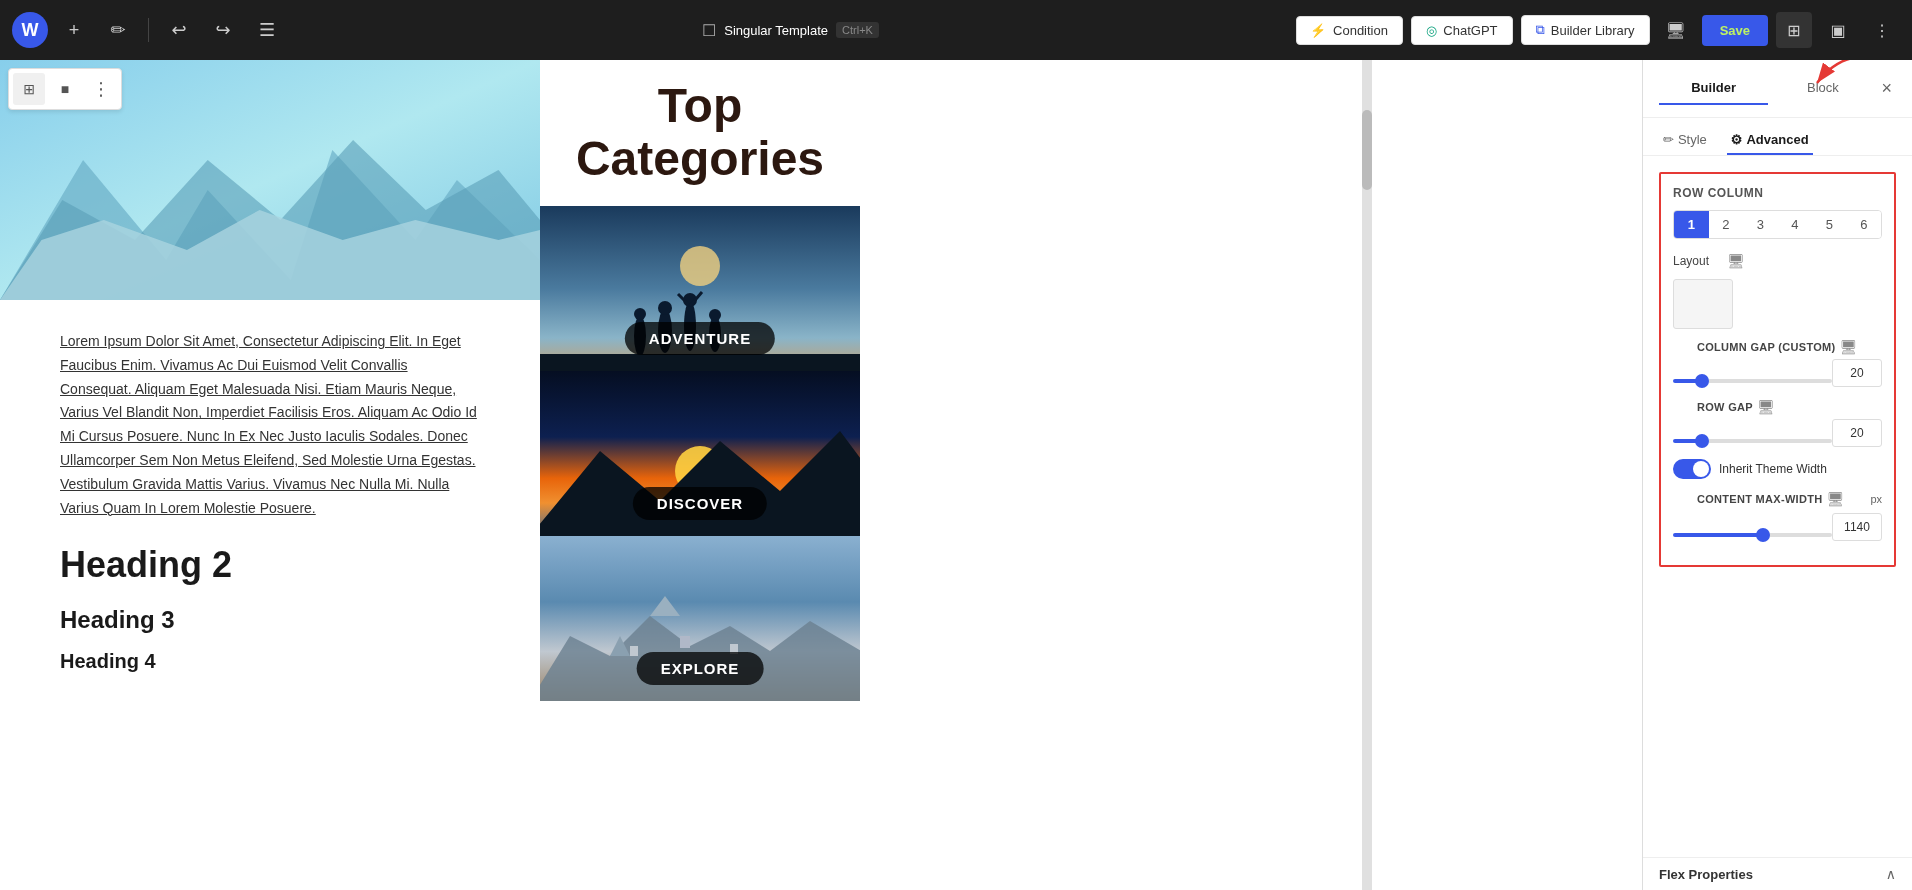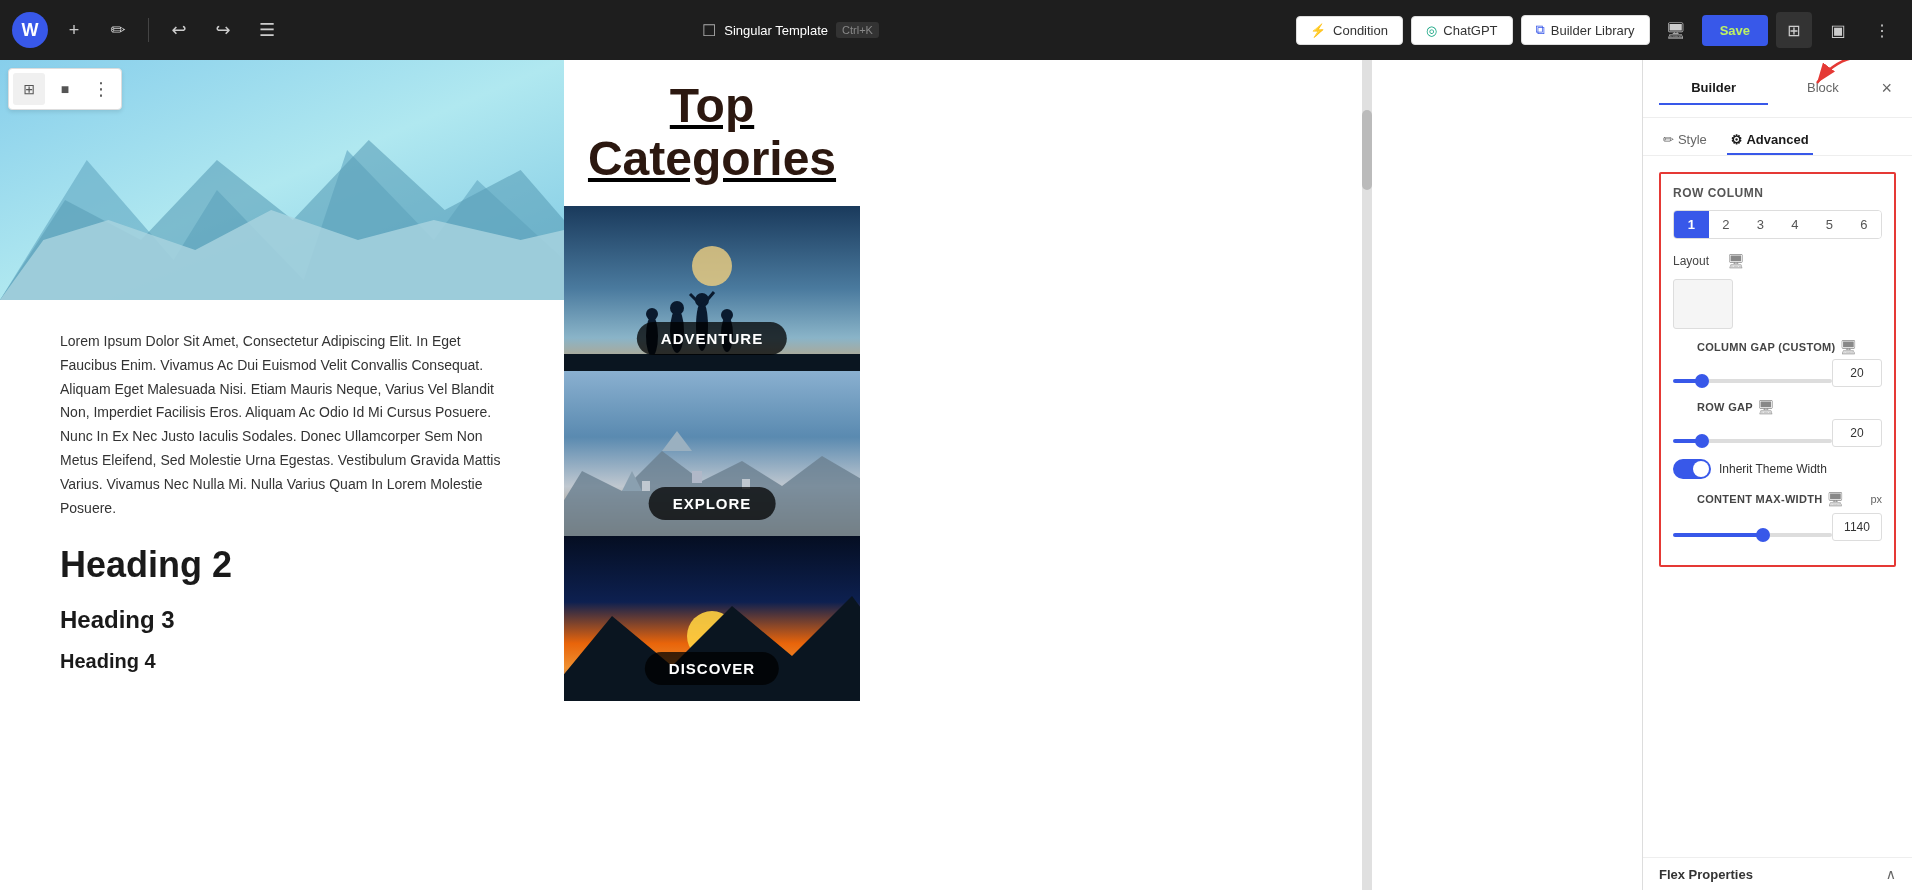--- a/index.html
+++ b/index.html
@@ -156,31 +156,31 @@
 
     
     .content-section {
       padding: 30px 60px;
     }
     .body-text {
       font-size: 14px;
       line-height: 1.7;
       color: #333;
       margin-bottom: 24px;
+      text-decoration: underline;
     }
     .heading-2 { font-size: 36px; font-weight: bold; color: #1a1a1a; margin-bottom: 20px; }
     .heading-3 { font-size: 24px; font-weight: bold; color: #1a1a1a; margin-bottom: 16px; }
     .heading-4 { font-size: 20px; font-weight: bold; color: #1a1a1a; }
 
     
     .categories-column {
-      width: 296px;
+      width: 320px;
       flex-shrink: 0;
       padding: 0;
-      text-decoration: underline;
     }
     .categories-title {
       font-size: 48px;
       font-weight: 900;
       color: #2c1810;
       text-align: center;
       padding: 20px;
       line-height: 1.1;
     }
     .category-card {
@@ -612,64 +612,64 @@
                 <line x1="160" y1="100" x2="148" y2="88" stroke="#0a1a2e" stroke-width="3"></line>
                 <line x1="160" y1="100" x2="172" y2="86" stroke="#0a1a2e" stroke-width="3"></line>
 
                 <rect x="0" y="148" width="340" height="17" fill="#0a1520"></rect>
               </svg>
             </div>
             <div class="category-badge">ADVENTURE</div>
           </div>
 
           <div class="category-card">
-            <div class="cat-explore" style="width:100%;height:100%;position:relative;">
-              <svg width="100%" height="100%" viewBox="0 0 340 165" preserveAspectRatio="xMidYMid slice">
-                <defs>
-                  <linearGradient id="expGrad" x1="0" y1="0" x2="0" y2="1">
-                    <stop offset="0%" stop-color="#8ab0d0"></stop>
-                    <stop offset="40%" stop-color="#5a8ab0"></stop>
-                    <stop offset="70%" stop-color="#c0c8d0"></stop>
-                    <stop offset="100%" stop-color="#9a8060"></stop>
-                  </linearGradient>
-                </defs>
-                <rect width="340" height="165" fill="url(#expGrad)"></rect>
-
-                <polygon points="0,165 40,100 80,120 120,80 160,110 200,90 240,115 280,85 340,120 340,165" fill="#6a8090" opacity="0.8"></polygon>
-                <polygon points="80,120 90,100 100,120" fill="#8aa0b0"></polygon>
-                <polygon points="120,80 135,60 150,80" fill="#9ab0c0"></polygon>
-                <rect x="100" y="110" width="8" height="10" fill="#c0c8d0"></rect>
-                <rect x="150" y="100" width="10" height="12" fill="#b0b8c8"></rect>
-                <rect x="200" y="108" width="8" height="10" fill="#c0c8d0"></rect>
-              </svg>
-            </div>
-            <div class="category-badge">EXPLORE</div>
-          </div>
-
-          <div class="category-card">
             <div class="cat-discover" style="width:100%;height:100%;position:relative;">
               <svg width="100%" height="100%" viewBox="0 0 340 165" preserveAspectRatio="xMidYMid slice">
                 <defs>
                   <linearGradient id="discGrad" x1="0" y1="0" x2="0" y2="1">
                     <stop offset="0%" stop-color="#050e22"></stop>
                     <stop offset="40%" stop-color="#0d2050"></stop>
                     <stop offset="65%" stop-color="#e8640a"></stop>
                     <stop offset="80%" stop-color="#f09030"></stop>
                     <stop offset="100%" stop-color="#4a6a8e"></stop>
                   </linearGradient>
                 </defs>
                 <rect width="340" height="165" fill="url(#discGrad)"></rect>
 
                 <circle cx="170" cy="100" r="25" fill="#ffd040" opacity="0.9"></circle>
 
                 <polygon points="0,165 70,80 130,130 190,70 250,120 310,60 340,100 340,165" fill="#0a1520"></polygon>
               </svg>
             </div>
             <div class="category-badge">DISCOVER</div>
           </div>
+
+          <div class="category-card">
+            <div class="cat-explore" style="width:100%;height:100%;position:relative;">
+              <svg width="100%" height="100%" viewBox="0 0 340 165" preserveAspectRatio="xMidYMid slice">
+                <defs>
+                  <linearGradient id="expGrad" x1="0" y1="0" x2="0" y2="1">
+                    <stop offset="0%" stop-color="#8ab0d0"></stop>
+                    <stop offset="40%" stop-color="#5a8ab0"></stop>
+                    <stop offset="70%" stop-color="#c0c8d0"></stop>
+                    <stop offset="100%" stop-color="#9a8060"></stop>
+                  </linearGradient>
+                </defs>
+                <rect width="340" height="165" fill="url(#expGrad)"></rect>
+
+                <polygon points="0,165 40,100 80,120 120,80 160,110 200,90 240,115 280,85 340,120 340,165" fill="#6a8090" opacity="0.8"></polygon>
+                <polygon points="80,120 90,100 100,120" fill="#8aa0b0"></polygon>
+                <polygon points="120,80 135,60 150,80" fill="#9ab0c0"></polygon>
+                <rect x="100" y="110" width="8" height="10" fill="#c0c8d0"></rect>
+                <rect x="150" y="100" width="10" height="12" fill="#b0b8c8"></rect>
+                <rect x="200" y="108" width="8" height="10" fill="#c0c8d0"></rect>
+              </svg>
+            </div>
+            <div class="category-badge">EXPLORE</div>
+          </div>
         </div>
       </div>
     </div>
 
     <div style="position:absolute;right:270px;top:0;bottom:0;width:10px;background:#e0e0e0;z-index:5;">
       <div style="width:10px;height:80px;background:#bbb;border-radius:5px;position:absolute;top:50px;"></div>
     </div>
   </div>
 
   <div class="sidebar-panel">

